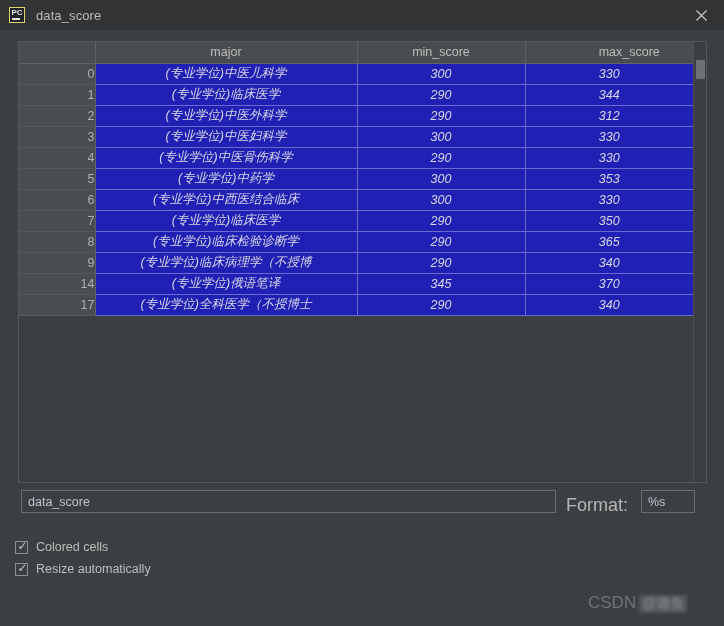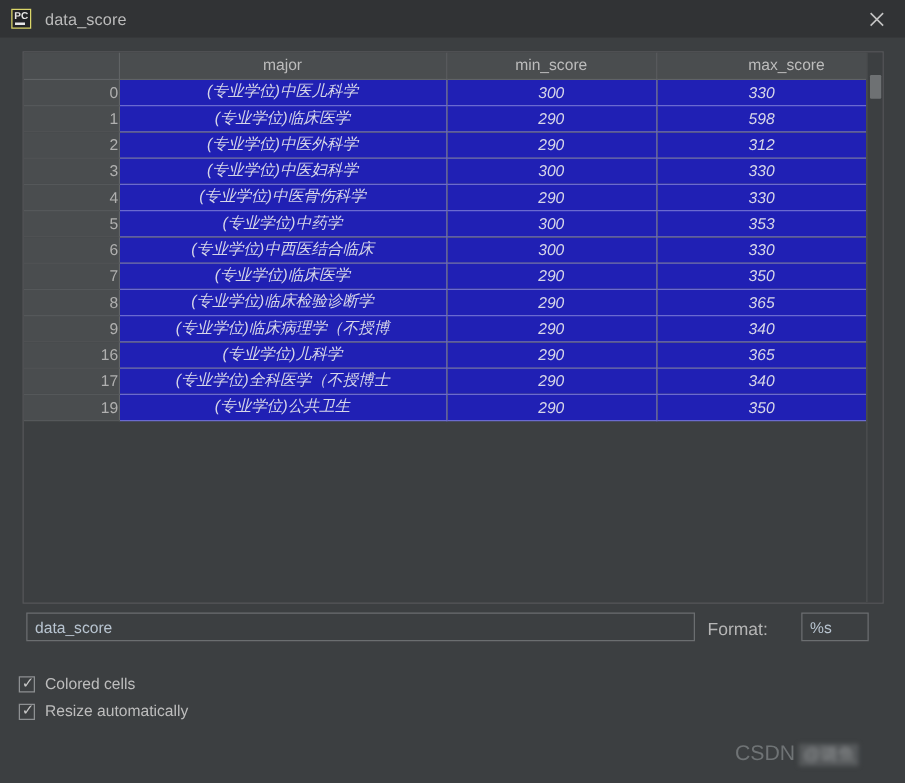--- a/index.html
+++ b/index.html
@@ -128,21 +128,21 @@
     width: 535px; height: 23px;
     background: #3c3f41;
     border: 1px solid #6b6e70;
     color: #b8c4d0;
     font-size: 12.5px;
     padding: 0 6px;
     line-height: 21px;
   }
   .format-label {
     position: absolute; left: 566px; top: 495px;
-    font-size: 14px; color: #b6b6b6;
+    font-size: 18px; color: #b6b6b6;
   }
   .format-input {
     position: absolute; left: 641px; top: 490px;
     width: 54px; height: 23px;
     background: #3c3f41;
     border: 1px solid #6b6e70;
     color: #b8c4d0;
     font-size: 12.5px;
     padding: 0 6px;
     line-height: 21px;
@@ -218,21 +218,21 @@
       <tr>
           <td class="rowhead">0</td>
           <td class="cell">(专业学位)中医儿科学</td>
           <td class="cell">300</td>
           <td class="cell">330</td>
         </tr>
       <tr>
           <td class="rowhead">1</td>
           <td class="cell">(专业学位)临床医学</td>
           <td class="cell">290</td>
-          <td class="cell">598</td>
+          <td class="cell">344</td>
         </tr>
       <tr>
           <td class="rowhead">2</td>
           <td class="cell">(专业学位)中医外科学</td>
           <td class="cell">290</td>
           <td class="cell">312</td>
         </tr>
       <tr>
           <td class="rowhead">3</td>
           <td class="cell">(专业学位)中医妇科学</td>
@@ -269,36 +269,30 @@
           <td class="cell">290</td>
           <td class="cell">365</td>
         </tr>
       <tr>
           <td class="rowhead">9</td>
           <td class="cell">(专业学位)临床病理学（不授博</td>
           <td class="cell">290</td>
           <td class="cell">340</td>
         </tr>
       <tr>
-          <td class="rowhead">16</td>
-          <td class="cell">(专业学位)儿科学</td>
-          <td class="cell">290</td>
-          <td class="cell">365</td>
+          <td class="rowhead">14</td>
+          <td class="cell">(专业学位)俄语笔译</td>
+          <td class="cell">345</td>
+          <td class="cell">370</td>
         </tr>
       <tr>
           <td class="rowhead">17</td>
           <td class="cell">(专业学位)全科医学（不授博士</td>
           <td class="cell">290</td>
           <td class="cell">340</td>
-        </tr>
-      <tr>
-          <td class="rowhead">19</td>
-          <td class="cell">(专业学位)公共卫生</td>
-          <td class="cell">290</td>
-          <td class="cell">350</td>
         </tr>
     </tbody>
   </table>
   <div class="vscroll">
     <div class="thumb"></div>
   </div>
 </div>
 
 <input class="name-input" type="text" value="data_score" style="">
 <div class="format-label">Format:</div>

